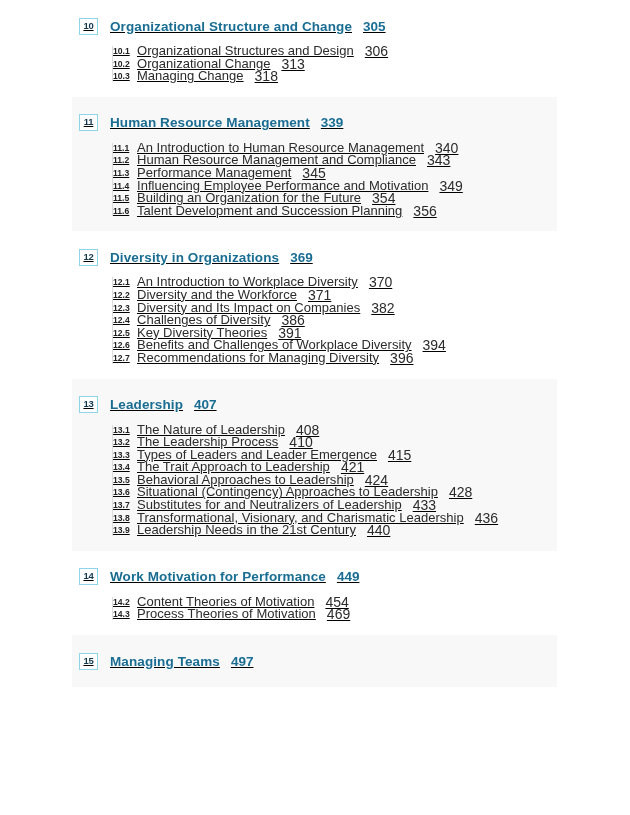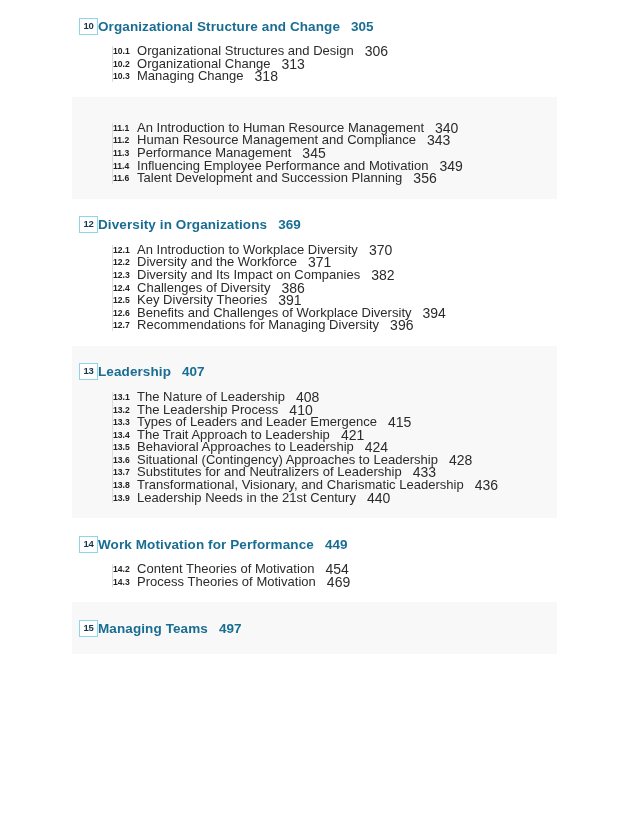--- a/index.html
+++ b/index.html
@@ -7,20 +7,21 @@
     width:630px;height:815px;
     background:#ffffff;
     font-family:"Liberation Sans","DejaVu Sans",sans-serif;
     -webkit-font-smoothing:antialiased;
     overflow:hidden;
   }
   #toc{
     position:relative;
     width:630px;height:615px;
     box-sizing:border-box;
+    text-decoration:underline;
   }
   .chapter{
     position:relative;
     padding:16px 0 14px 0;
     margin:0;
   }
   .chapter.shaded{
     background:#f8f8f9;
   }
   
@@ -43,21 +44,21 @@
     background:#ffffff;
     color:#12374e;
     font-size:9.5px;
     font-weight:bold;
     line-height:14px;
     text-align:center;
     letter-spacing:-0.2px;
     flex:0 0 auto;
   }
   .chap-title{
-    margin-left:0;
+    margin-left:12px;
     font-size:13.5px;
     font-weight:bold;
     color:#1a6d92;
     letter-spacing:0.1px;
     white-space:nowrap;
   }
   .chap-page{
     margin-left:11px;
     font-size:13.5px;
     font-weight:bold;
@@ -128,20 +129,25 @@
           <span class="sec-page">313</span>
         </div>
         <div class="section-row">
           <span class="sec-num">10.3</span>
           <span class="sec-title">Managing Change</span>
           <span class="sec-page">318</span>
         </div>
       </div>
     </div>
     <div class="chapter shaded">
+      <div class="chap-head">
+        <div class="chap-badge">11</div>
+        <div class="chap-title">Human Resource Management</div>
+        <div class="chap-page">339</div>
+      </div>
       <div class="sections">
         <div class="section-row">
           <span class="sec-num">11.1</span>
           <span class="sec-title">An Introduction to Human Resource Management</span>
           <span class="sec-page">340</span>
         </div>
         <div class="section-row">
           <span class="sec-num">11.2</span>
           <span class="sec-title">Human Resource Management and Compliance</span>
           <span class="sec-page">343</span>
@@ -150,20 +156,25 @@
           <span class="sec-num">11.3</span>
           <span class="sec-title">Performance Management</span>
           <span class="sec-page">345</span>
         </div>
         <div class="section-row">
           <span class="sec-num">11.4</span>
           <span class="sec-title">Influencing Employee Performance and Motivation</span>
           <span class="sec-page">349</span>
         </div>
         <div class="section-row">
+          <span class="sec-num">11.5</span>
+          <span class="sec-title">Building an Organization for the Future</span>
+          <span class="sec-page">354</span>
+        </div>
+        <div class="section-row">
           <span class="sec-num">11.6</span>
           <span class="sec-title">Talent Development and Succession Planning</span>
           <span class="sec-page">356</span>
         </div>
       </div>
     </div>
     <div class="chapter">
       <div class="chap-head">
         <div class="chap-badge">12</div>
         <div class="chap-title">Diversity in Organizations</div>

